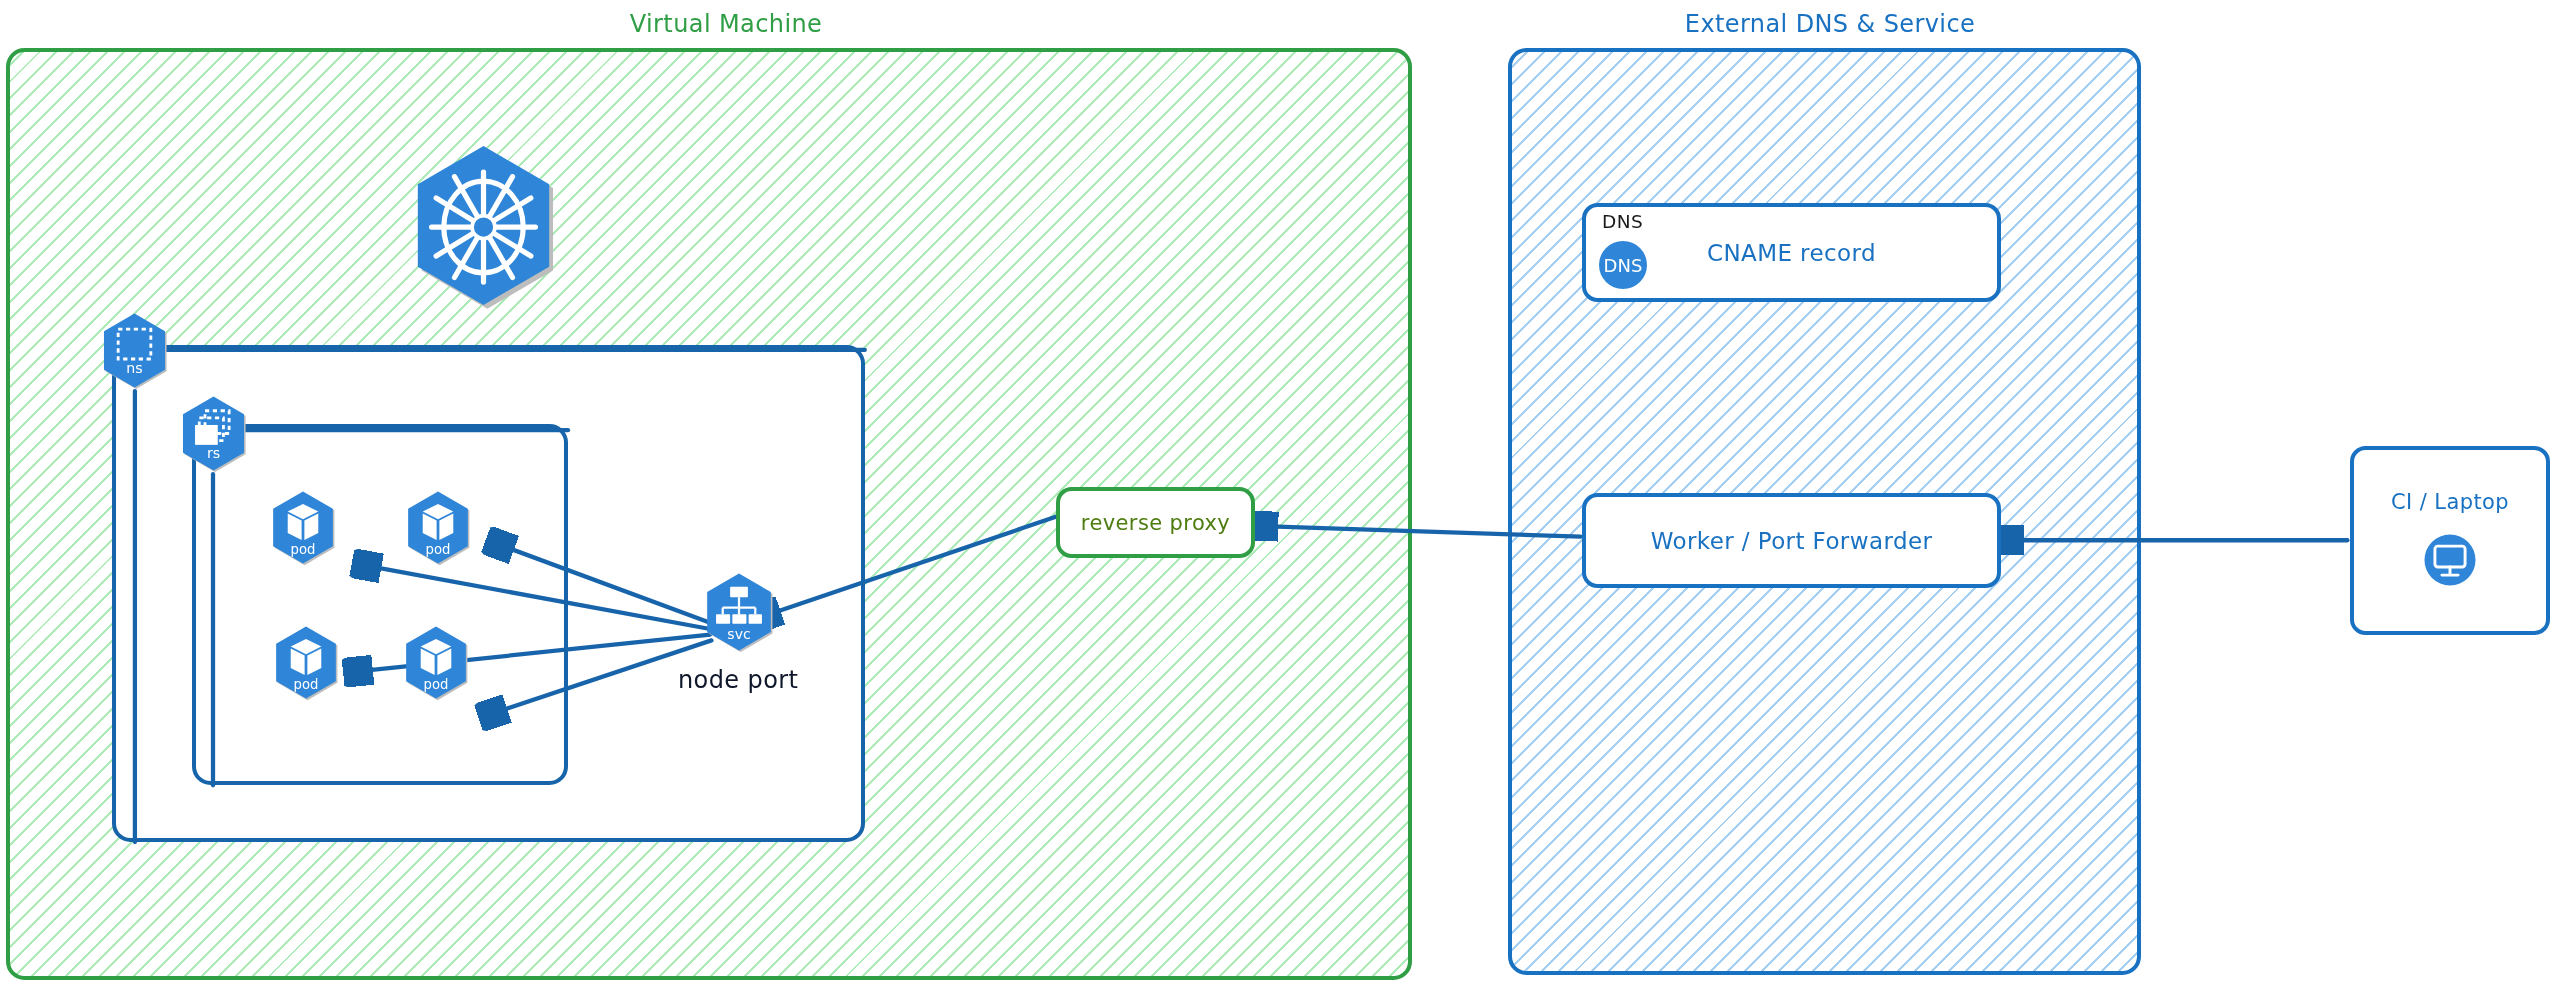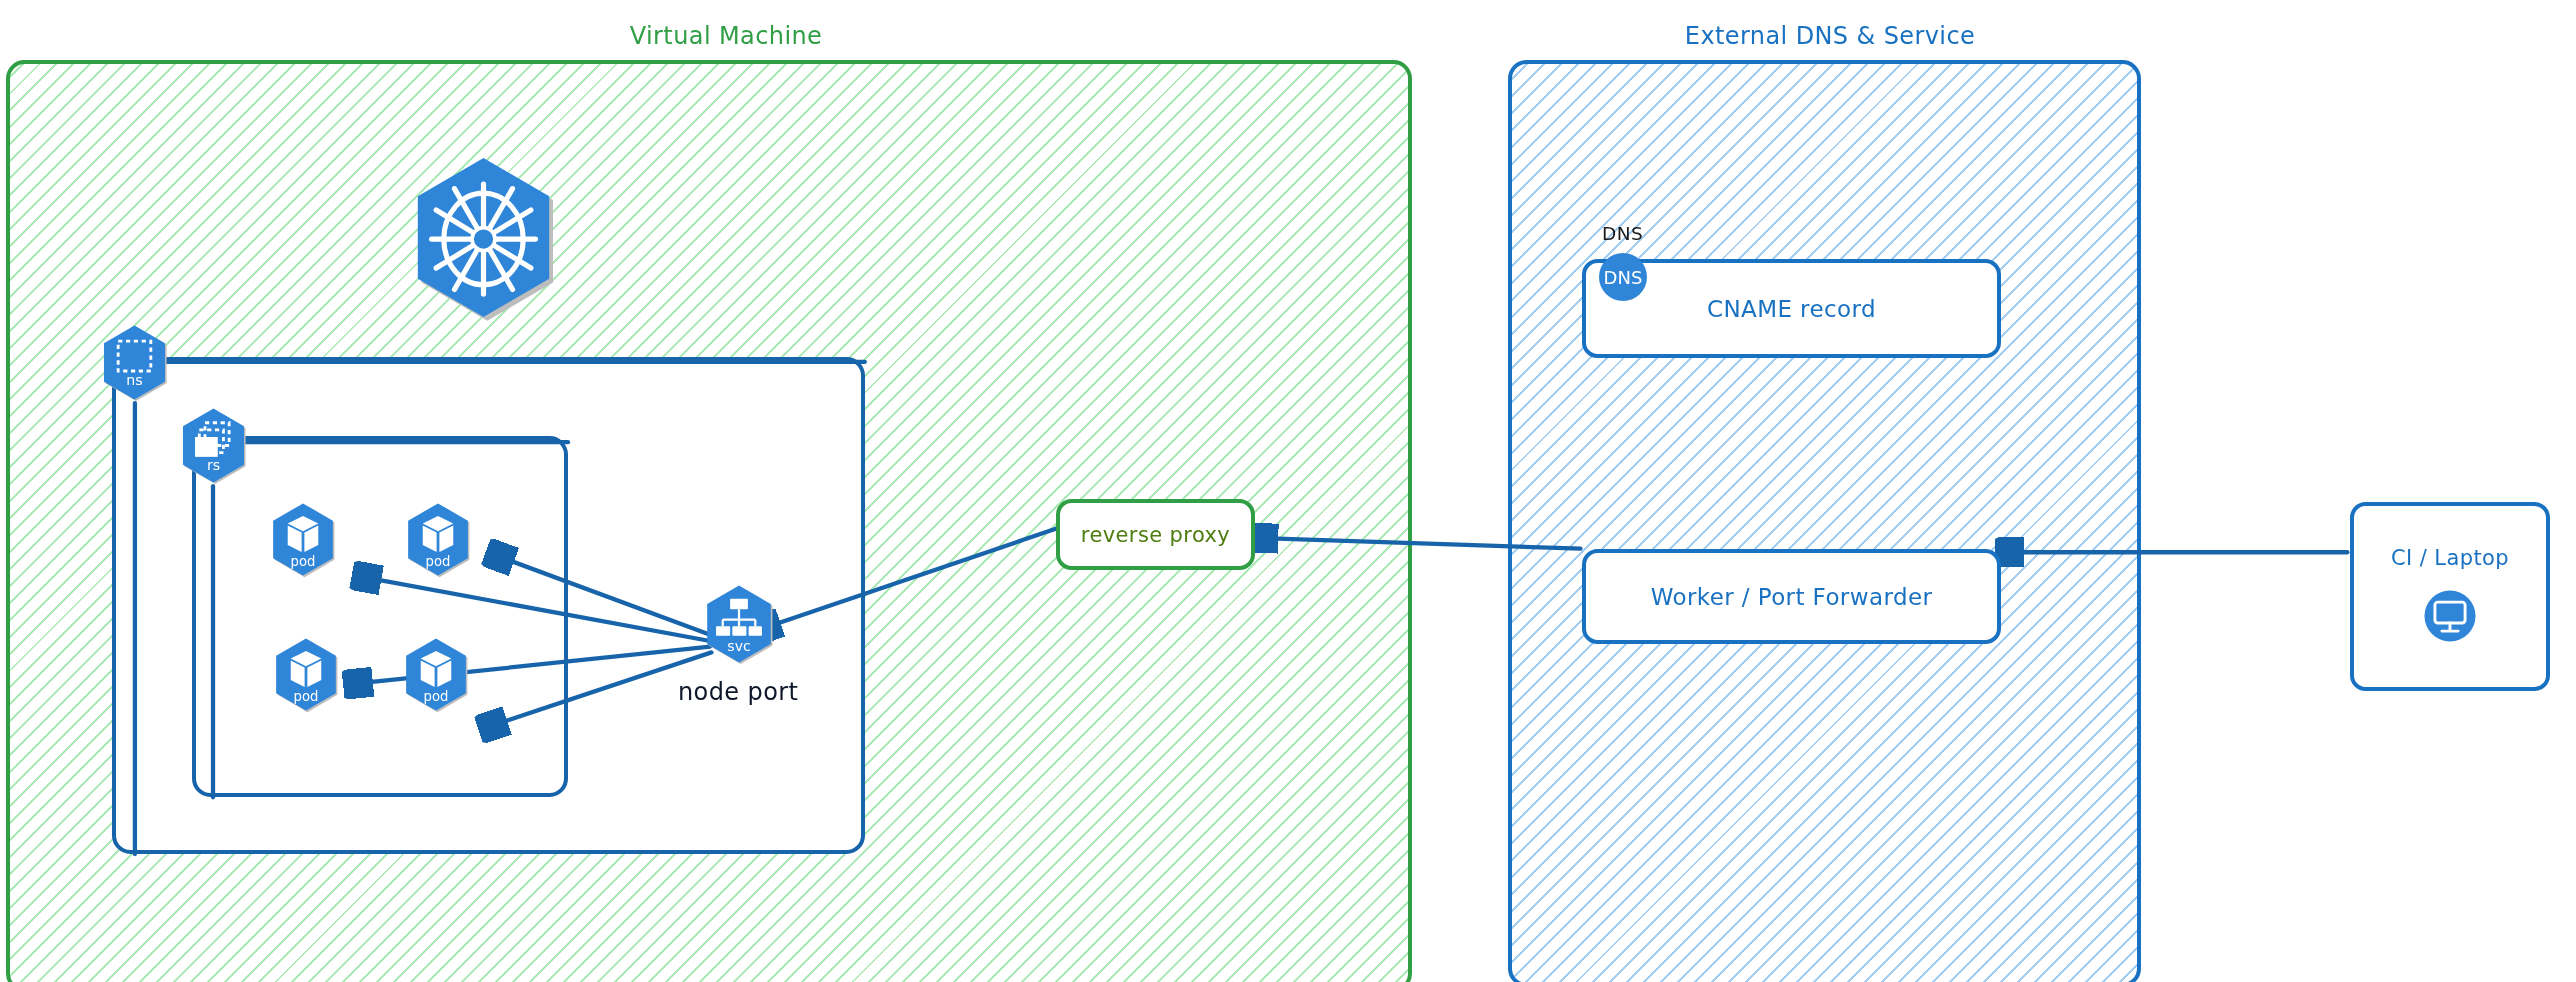--- a/index.html
+++ b/index.html
@@ -10,21 +10,21 @@
   body {
     width: 2576px;
     height: 983px;
     position: relative;
     overflow: hidden;
     font-family: "DejaVu Sans", sans-serif;
   }
 
   #stage {
     position: absolute;
-    left: 0; top: 16px;
+    left: 0; top: 4px;
     width: 2576px;
     height: 848px;
   }
 
   
   .hw {
     font-family: "DejaVu Sans", sans-serif;
     font-weight: 400;
     letter-spacing: 0.4px;
     white-space: nowrap;
@@ -89,21 +89,21 @@
   
   .card {
     position: absolute;
     box-sizing: border-box;
     background: #ffffff;
     border-radius: 15.6px;
     display: flex;
     align-items: center;
     justify-content: center;
   }
-  .card-blue  { border: 4.3px solid #1971c2; margin-top: 44px; }
+  .card-blue  { border: 4.3px solid #1971c2; }
   .card-green { border: 4.3px solid #2f9e44; }
 
   .card-label {
     font-size: 24px;
     white-space: nowrap;
   }
   .lbl-blue  { color: #1971c2; }
   .lbl-green { color: #4d7c0f; }
 
   #reverse-proxy-card {

